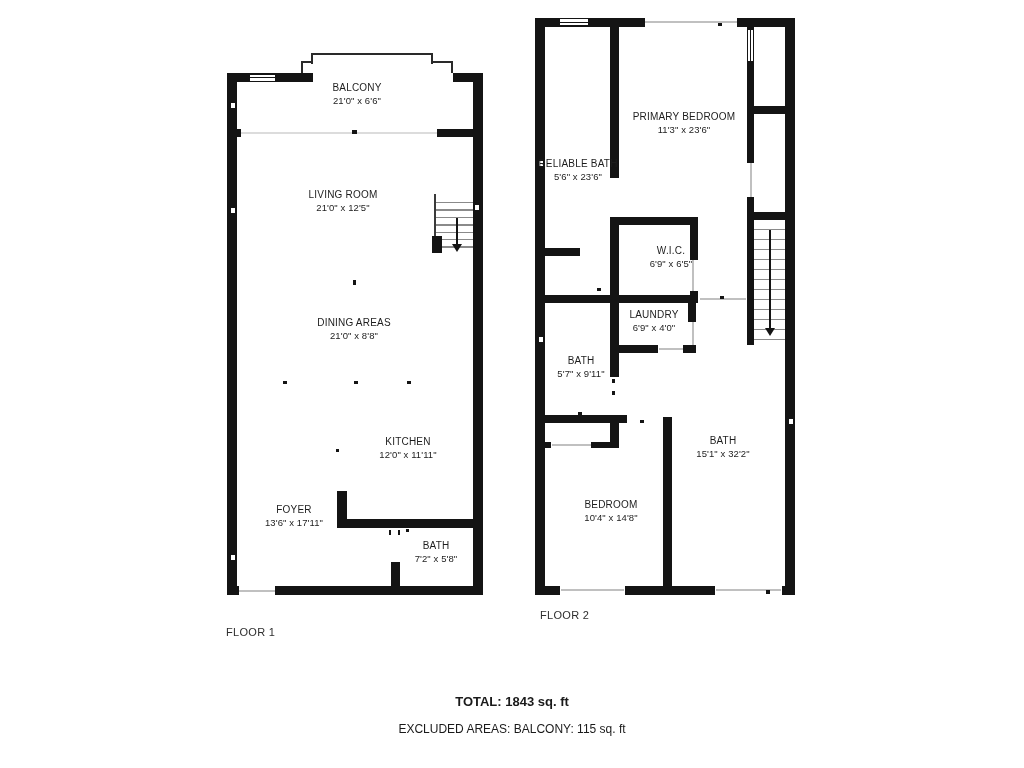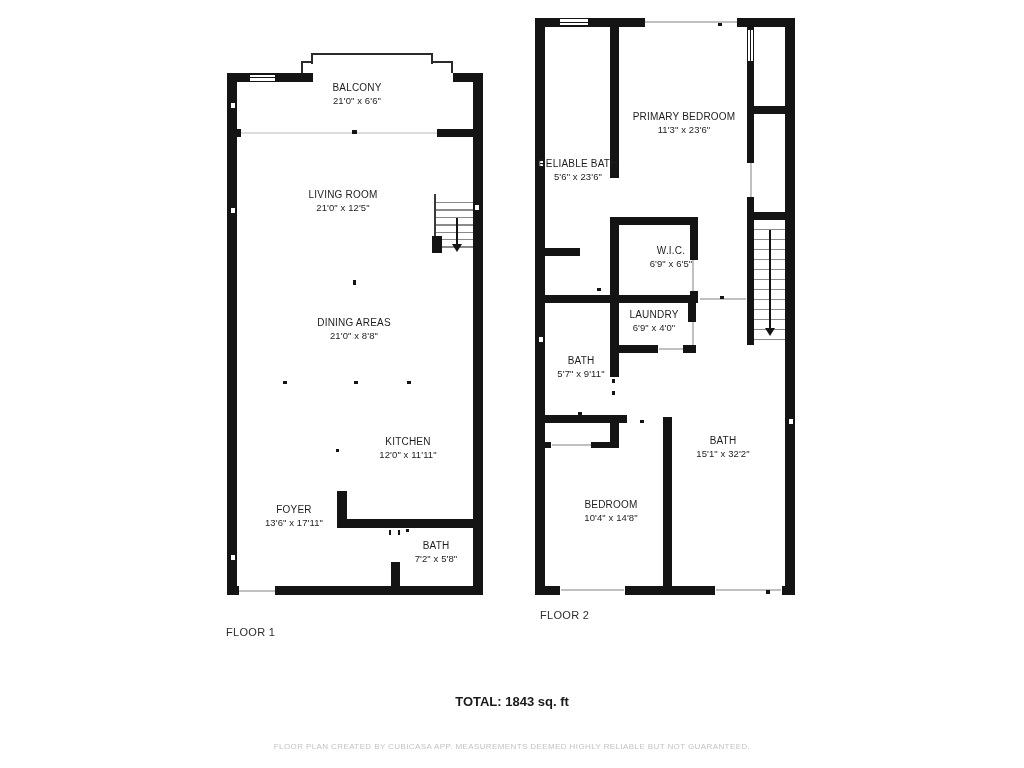--- a/index.html
+++ b/index.html
@@ -197,15 +197,15 @@
     <div>BEDROOM</div>
     <div class="dims">10'4" x 14'8"</div>
   </div>
   <div class="room-label" style="left:723px;top:434px">
     <div>BATH</div>
     <div class="dims">15'1" x 32'2"</div>
   </div>
   <div class="floor-label" style="left:540px;top:609px">FLOOR 2</div>
 
   <div class="sum sum-total" style="top:694px">TOTAL: 1843 sq. ft</div>
-  <div class="sum sum-disclaimer" style="top:742px">FLOOR PLAN CREATED BY CUBICASA APP. MEASUREMENTS DEEMED HIGHLY RELIABLE BUT NOT GUARANTEED.</div>
+  <div class="sum sum-line" style="top:722px">EXCLUDED AREAS: BALCONY: 115 sq. ft</div>
 
 </div>
 
 </body></html>

